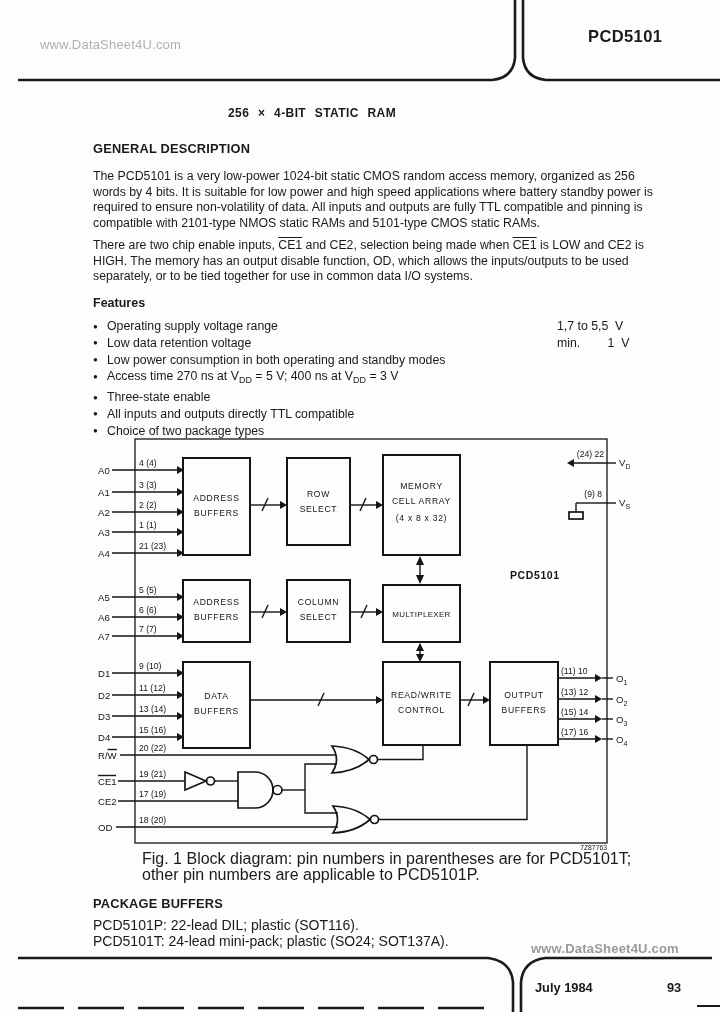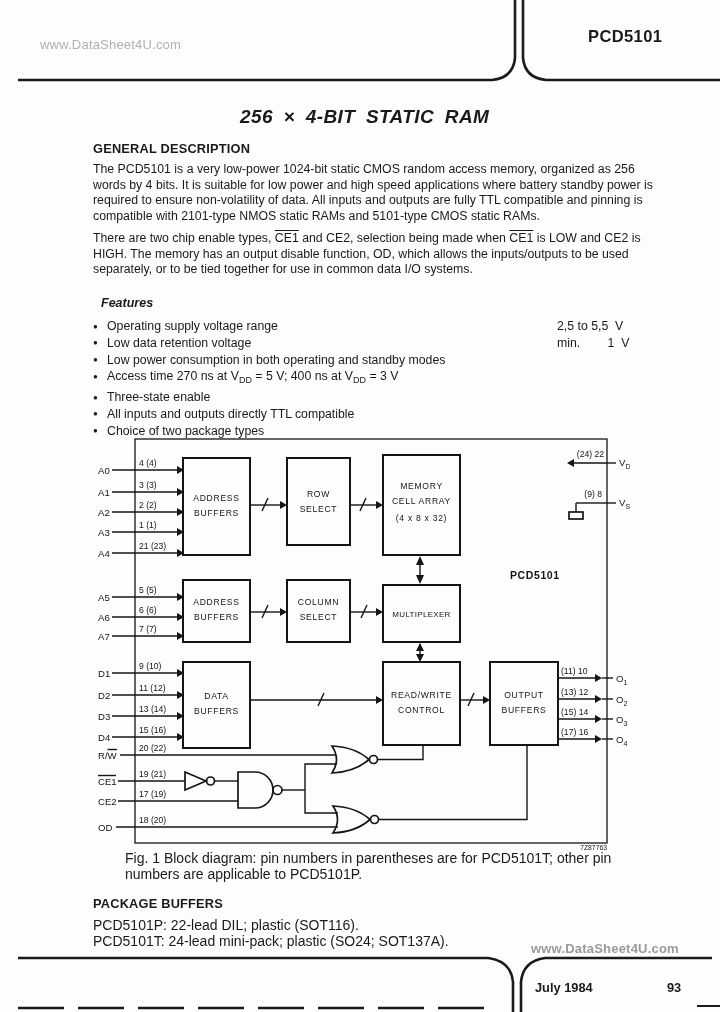--- a/index.html
+++ b/index.html
@@ -6,48 +6,48 @@
   body{
     width:720px;height:1012px;background:#fdfdfc;
     font-family:"Liberation Sans", sans-serif;color:#1a1a1a;
     position:relative;overflow:hidden;
   }
   .abs{position:absolute;}
   .rules{position:absolute;left:0;top:0;width:720px;height:1012px;}
   .wm{font-size:13px;color:#b0b0b0;letter-spacing:.2px;}
   .wm-bottom{font-weight:bold;color:#9a9a9a;}
   .partnum{left:588px;top:27px;font-size:16.5px;font-weight:bold;letter-spacing:.4px;}
-  .doc-title{left:240px;top:106px;font-size:19px;font-weight:bold;letter-spacing:.4px;word-spacing:5px;font-style:italic;}
+  .doc-title{left:228px;top:106px;font-size:12px;font-weight:bold;letter-spacing:.4px;word-spacing:5px;}
   .h1{font-size:12.8px;font-weight:bold;letter-spacing:.2px;}
   .gd-head{left:93px;top:141px;}
   .body-text{left:93px;top:162px;width:562px;font-size:12.3px;line-height:15.5px;}
-  .body-text p{margin:0 0 7px 0;}
+  .body-text p{margin:7px 0 7px 0;}
   .ov{text-decoration:overline;}
-  .feat-head{left:93px;top:296px;font-size:12.5px;font-weight:bold;font-style:italic;margin-left:8px;}
+  .feat-head{left:93px;top:296px;font-size:12.5px;font-weight:bold;}
   .features{left:93px;top:318px;width:562px;font-size:12.3px;}
   .feat-row{position:relative;line-height:16.3px;white-space:nowrap;}
   .bullet{display:inline-block;width:14px;font-size:8px;vertical-align:1.5px;}
   .feat-val{position:absolute;left:464px;top:0;white-space:pre;}
   sub{font-size:9px;}
   
   .diagram{position:absolute;left:90px;top:435px;width:540px;height:420px;}
   .diagram .frame{fill:none;stroke:#151515;stroke-width:1.3px;}
   .diagram .box{fill:none;stroke:#151515;stroke-width:2px;}
   .diagram .wire{fill:none;stroke:#151515;stroke-width:1.4px;}
   .diagram .gate{fill:none;stroke:#151515;stroke-width:1.7px;}
   .diagram .tri{fill:#151515;stroke:none;}
   .diagram text{fill:#151515;}
   .btxt{font-size:8.6px;letter-spacing:.7px;text-anchor:middle;}
   .lbl{font-size:9.6px;}
   .pin{font-size:8.6px;}
   .pinr{font-size:8.6px;text-anchor:end;}
   .tsub{font-size:7px;}
   .chiplbl{font-size:10.5px;font-weight:bold;letter-spacing:.6px;}
   .dwg{font-size:6.8px;text-anchor:end;fill:#3a3a3a;}
-  .caption{left:125px;top:851px;width:518px;font-size:14px;line-height:15.5px;}
+  .caption{left:142px;top:851px;width:518px;font-size:16px;line-height:15.5px;}
   .pkg-head{left:93px;top:896px;}
   .pkg-lines{left:93px;top:917px;font-size:14px;line-height:16.2px;}
   .foot-date{left:535px;top:980px;font-size:12.8px;font-weight:bold;}
   .foot-page{left:667px;top:980px;font-size:12.8px;font-weight:bold;}
 </style>
 </head>
 <body>
 
 <div class="page">
 
@@ -63,29 +63,29 @@
   </svg>
 
   <div class="abs wm" style="left:40px;top:37px;">www.DataSheet4U.com</div>
   <div class="abs partnum">PCD5101</div>
   <div class="abs doc-title">256 × 4-BIT STATIC RAM</div>
 
   <div class="abs h1 gd-head">GENERAL DESCRIPTION</div>
 
   <div class="abs body-text">
     <p>The PCD5101 is a very low-power 1024-bit static CMOS random access memory, organized as 256 words by 4 bits. It is suitable for low power and high speed applications where battery standby power is required to ensure non-volatility of data. All inputs and outputs are fully TTL compatible and pinning is compatible with 2101-type NMOS static RAMs and 5101-type CMOS static RAMs.</p>
-    <p><span>There are two chip enable types, </span><span class="ov">CE1</span><span> and CE2, selection being made when </span><span class="ov">CE1</span><span> is LOW and CE2 is HIGH. The memory has an output disable function, OD, which allows the inputs/outputs to be used separately, or to be tied together for use in common data I/O systems.</span></p>
+    <p><span>There are two chip enable inputs, </span><span class="ov">CE1</span><span> and CE2, selection being made when </span><span class="ov">CE1</span><span> is LOW and CE2 is HIGH. The memory has an output disable function, OD, which allows the inputs/outputs to be used separately, or to be tied together for use in common data I/O systems.</span></p>
   </div>
 
   <div class="abs feat-head">Features</div>
 
   <div class="abs features">
     <div class="feat-row">
       <span class="bullet">●</span><span>Operating supply voltage range</span>
-      <span class="feat-val">2,5 to 5,5  V</span>
+      <span class="feat-val">1,7 to 5,5  V</span>
     </div>
     <div class="feat-row">
       <span class="bullet">●</span><span>Low data retention voltage</span>
       <span class="feat-val">min.        1  V</span>
     </div>
     <div class="feat-row">
       <span class="bullet">●</span><span>Low power consumption in both operating and standby modes</span>
     </div>
     <div class="feat-row">
       <span class="bullet">●</span><span><span>Access time 270 ns at V</span><sub>DD</sub><span> = 5 V; 400 ns at V</span><sub>DD</sub><span> = 3 V</span></span>

